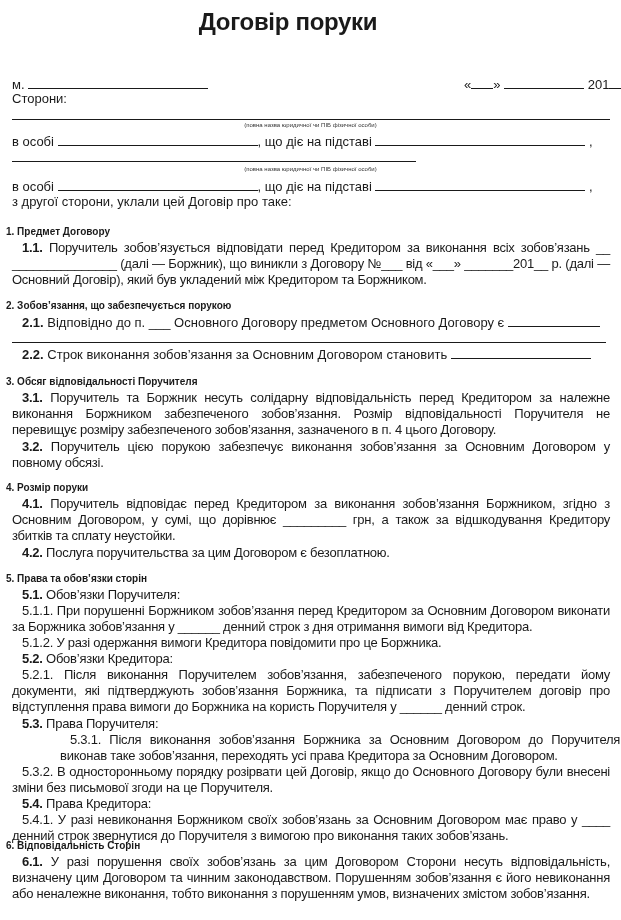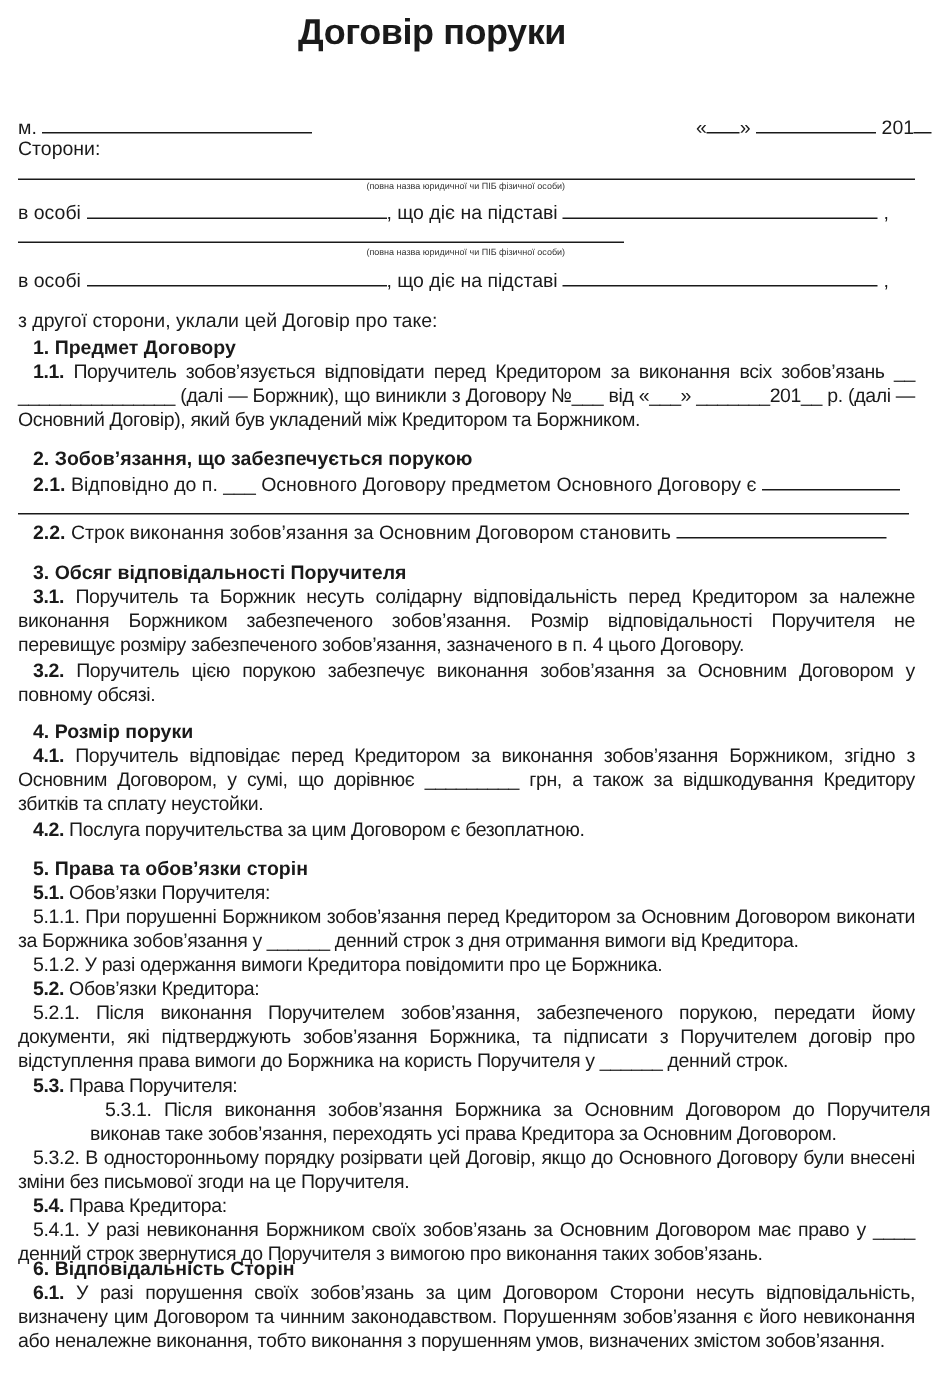--- a/index.html
+++ b/index.html
@@ -16,21 +16,21 @@
     font-size: 13px; line-height: 16px; white-space: nowrap;
     transform-origin: left top;
   }
   .u { display: inline-block; border-bottom: 1px solid #1a1a1a; height: 12px; vertical-align: baseline; }
   .cap {
     position: absolute; left: 0; width: 621px; text-align: center;
     font-size: 6px; line-height: 8px; color: #333;
   }
   .hrule { position: absolute; left: 12px; width: 598px; border-bottom: 1px solid #1a1a1a; }
   .sec {
-    position: absolute; left: 22px; font-size: 13px; font-weight: bold; line-height: 16px;
+    position: absolute; left: 6px; font-size: 10px; font-weight: bold; line-height: 16px;
     white-space: nowrap;
   }
   .para {
     position: absolute; left: 12px; width: 598px;
     font-size: 13px; line-height: 16.2px; text-align: justify;
     letter-spacing: -0.25px;
   }
   .para .num { font-weight: bold; }
   .ind { display: inline-block; width: 10px; }
   .right { position: absolute; font-size: 13px; line-height: 16px; white-space: nowrap; margin-left: 39px; }
@@ -67,21 +67,21 @@
     <span class="u" style="width:404px;"></span>
   </div>
   <div class="cap" style="top:165px;">(повна назва юридичної чи ПІБ фізичної особи)</div>
 
   <div class="line" style="top:178px;">
     <span>в особі</span>
     <span class="u" style="width:200px;"></span><span>, що діє на підставі</span>
     <span class="u" style="width:210px;"></span>
     <span>,</span>
   </div>
-  <div class="line" style="top:194px;margin-top:12px;">з другої сторони, уклали цей Договір про таке:</div>
+  <div class="line" style="top:194px;">з другої сторони, уклали цей Договір про таке:</div>
 
   <div class="sec" style="top:224px;">1. Предмет Договору</div>
   <div class="para" style="top:240px;">
     <span class="ind"></span><span class="num">1.1.</span>
     <span>Поручитель зобов’язується відповідати перед Кредитором за виконання всіх зобов’язань __ _______________ (далі — Боржник), що виникли з Договору №___ від «___» _______201__ р. (далі — Основний Договір), який був укладений між Кредитором та Боржником.</span>
   </div>
 
   <div class="sec" style="top:298px;">2. Зобов’язання, що забезпечується порукою</div>
   <div class="line" style="top:314px;">
     <span class="ind"></span><b>2.1.</b>

